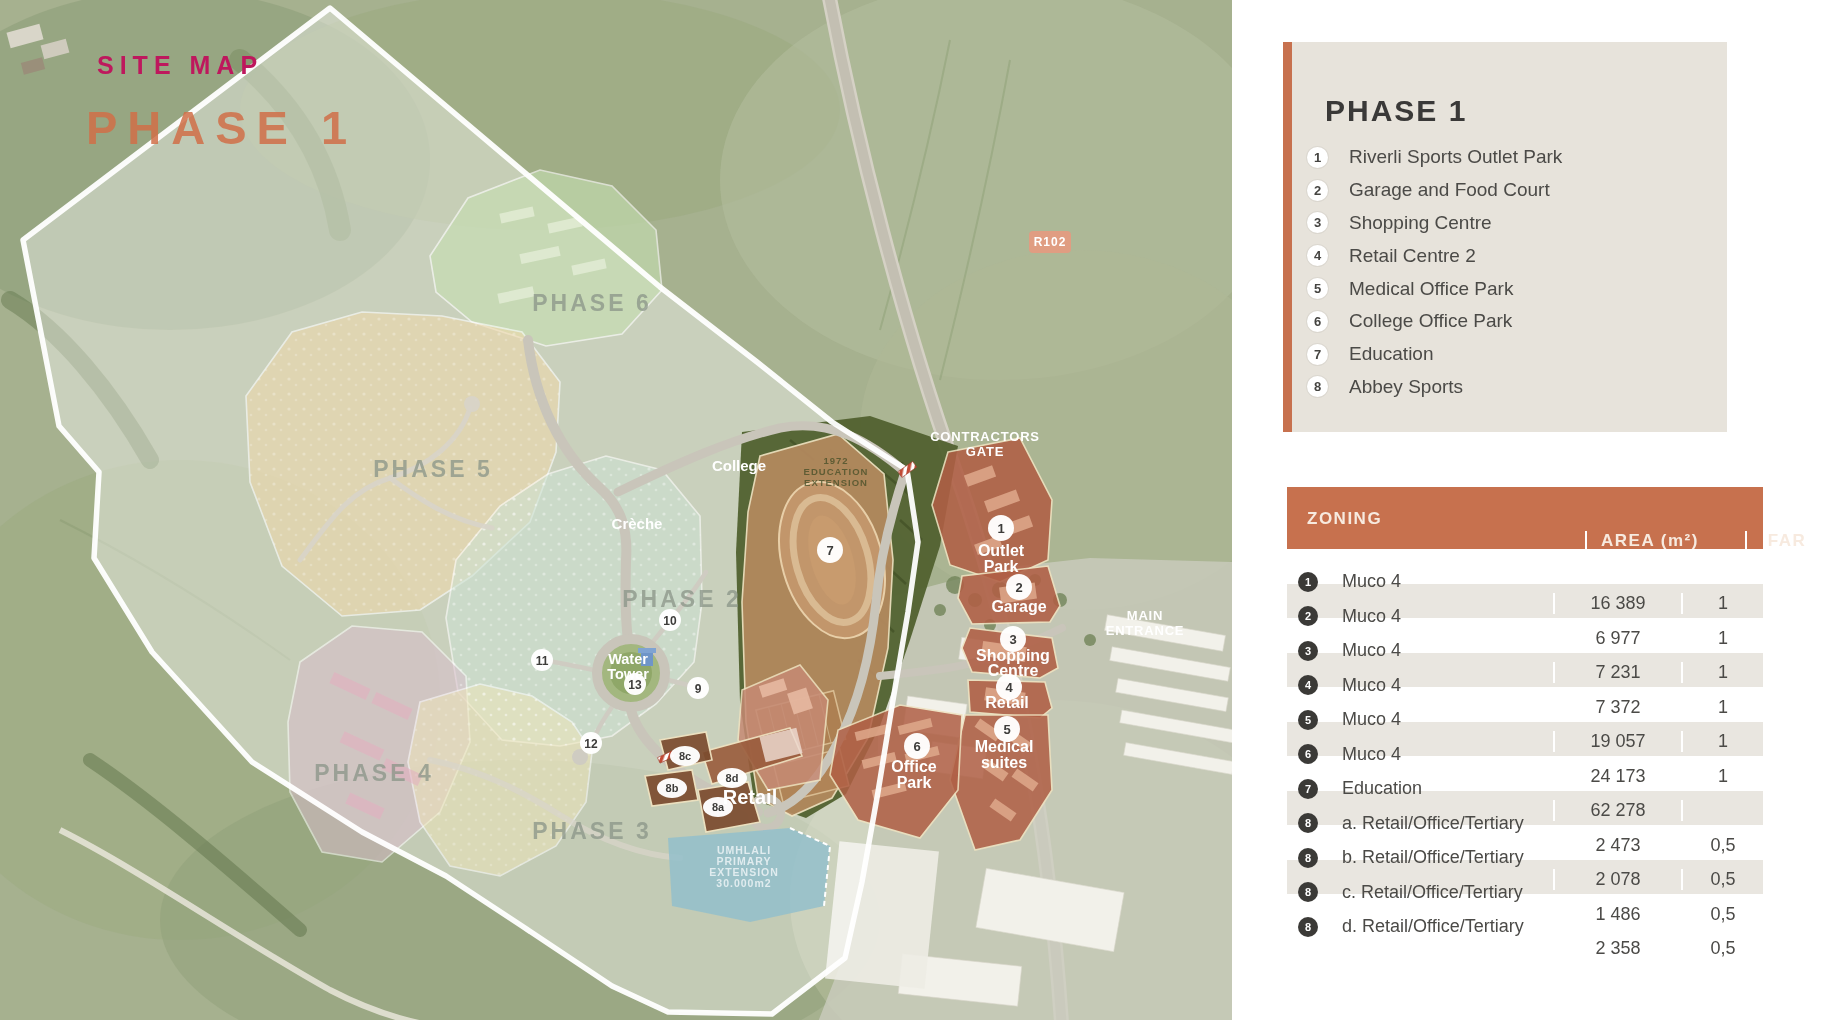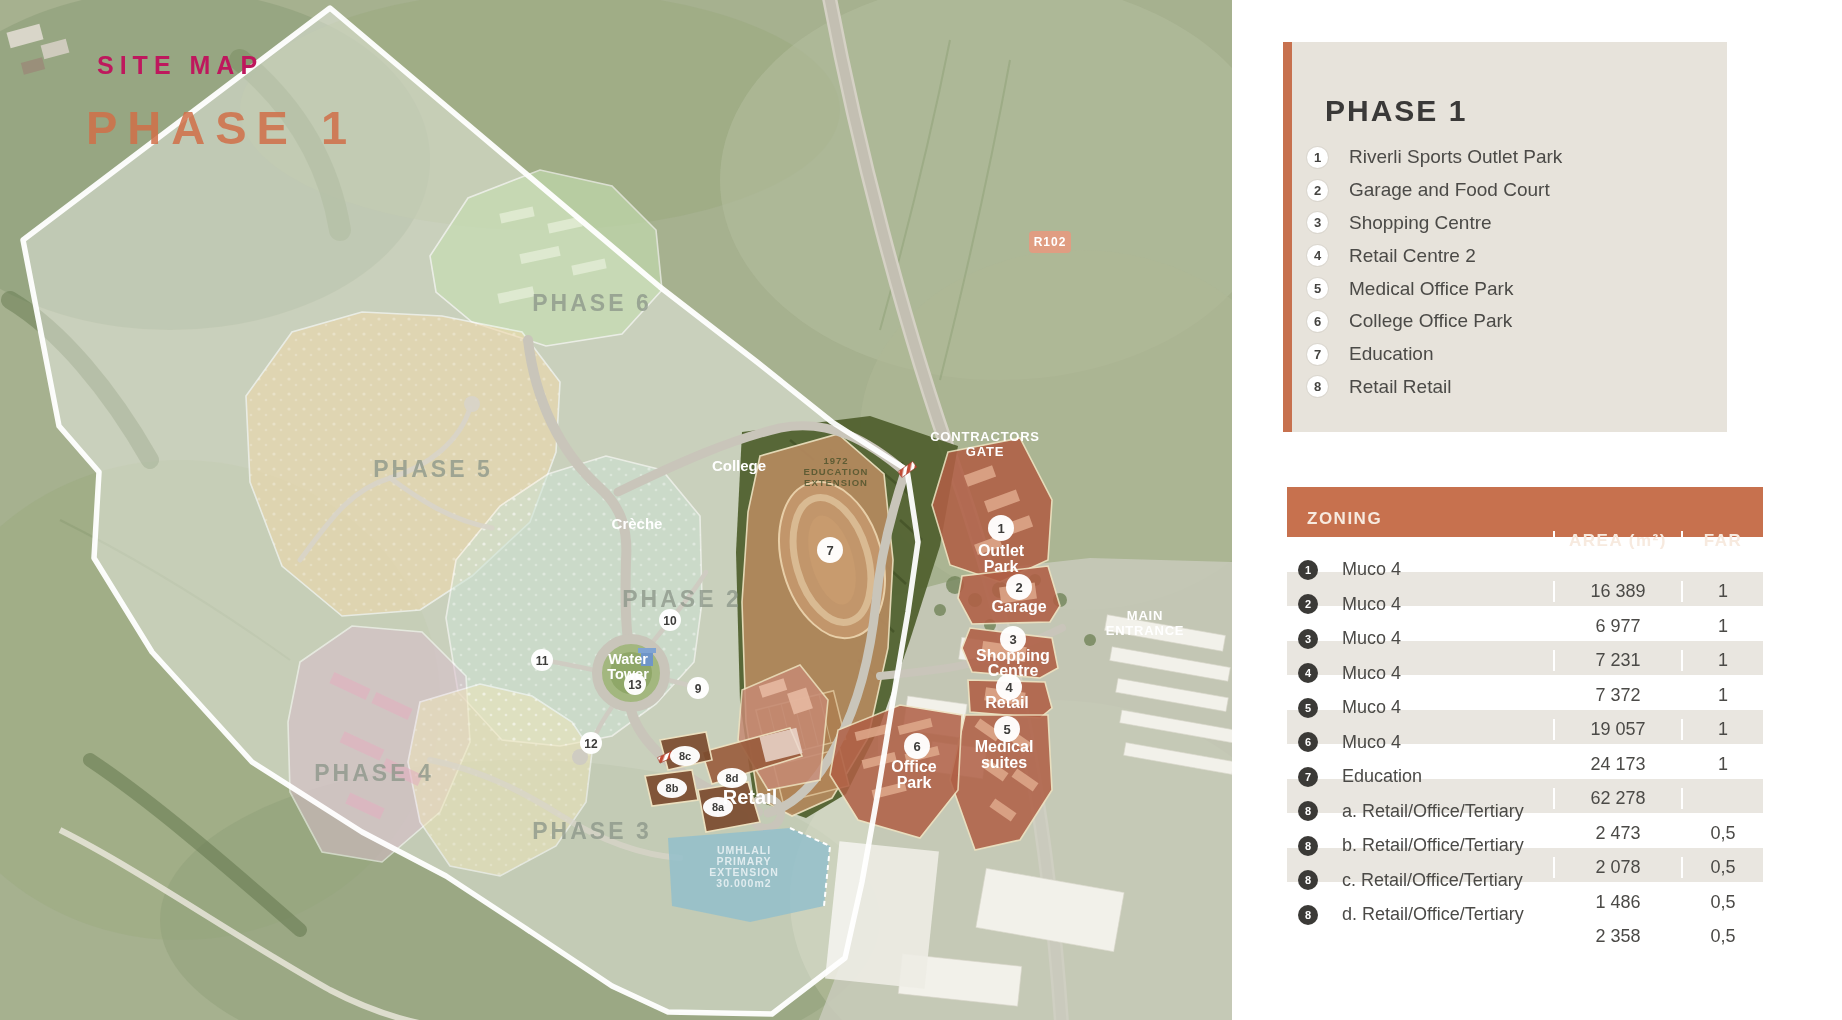--- a/index.html
+++ b/index.html
@@ -36,21 +36,21 @@
   .legend-items{margin-top:13px;padding-left:24px;}
   .litem{display:flex;align-items:center;height:32.8px;}
   .lnum{width:21px;height:21px;border-radius:50%;background:#fff;box-shadow:0 0 0 1px rgba(0,0,0,.05);
         color:#454441;font-size:13px;font-weight:bold;display:flex;align-items:center;justify-content:center;
         flex:0 0 21px;}
   .ltext{margin-left:21px;font-size:19px;color:#4B4A47;}
 
   
   .ztable{position:absolute;left:1287px;top:487px;width:476px;}
   .zrow{display:grid;grid-template-columns:266px 128px 82px;}
-  .zhead{height:50px;background:#C7714E;}
+  .zhead{height:62px;background:#C7714E;gap:32px;}
   .zhead .zc{color:#F7EADF;font-weight:bold;font-size:17px;letter-spacing:1.5px;}
   .zc{display:flex;align-items:center;}
   .zc.zl{padding-left:20px;}
   .zc.cc{justify-content:center;margin-top:44px;}
   .zbody .zrow{height:34.5px;background:#fff;}
   .zbody .zrow.alt{background:#E9E6E0;}
   .zbody .zc{font-size:18px;color:#4B4A47;}
   .zbody .zc.zl{padding-left:11px;}
   .zc.b2{border-left:2px solid #fff;}
   .zbadge{width:20px;height:20px;border-radius:50%;background:#3B3A37;color:#fff;font-size:11px;
@@ -405,21 +405,21 @@
       <div class="litem">
           <span class="lnum">6</span>
           <span class="ltext">College Office Park</span>
         </div>
       <div class="litem">
           <span class="lnum">7</span>
           <span class="ltext">Education</span>
         </div>
       <div class="litem">
           <span class="lnum">8</span>
-          <span class="ltext">Retail Retail</span>
+          <span class="ltext">Abbey Sports</span>
         </div>
     </div>
   </div>
 
   <div class="ztable">
     <div class="zrow zhead">
       <div class="zc zl">ZONING</div>
       <div class="zc cc b2">AREA (m²)</div>
       <div class="zc cc b2">FAR</div>
     </div>

